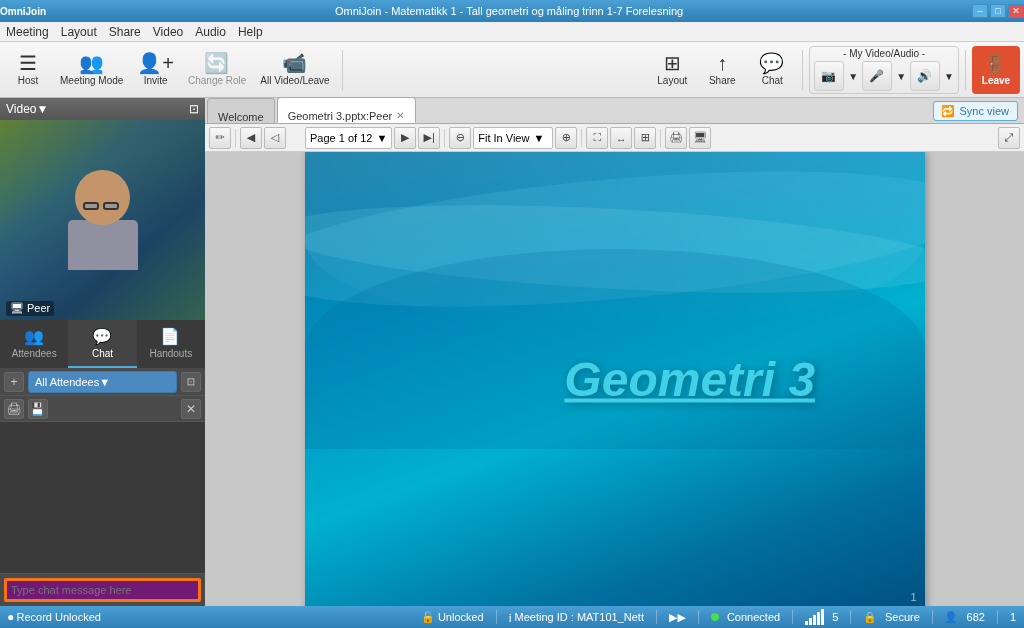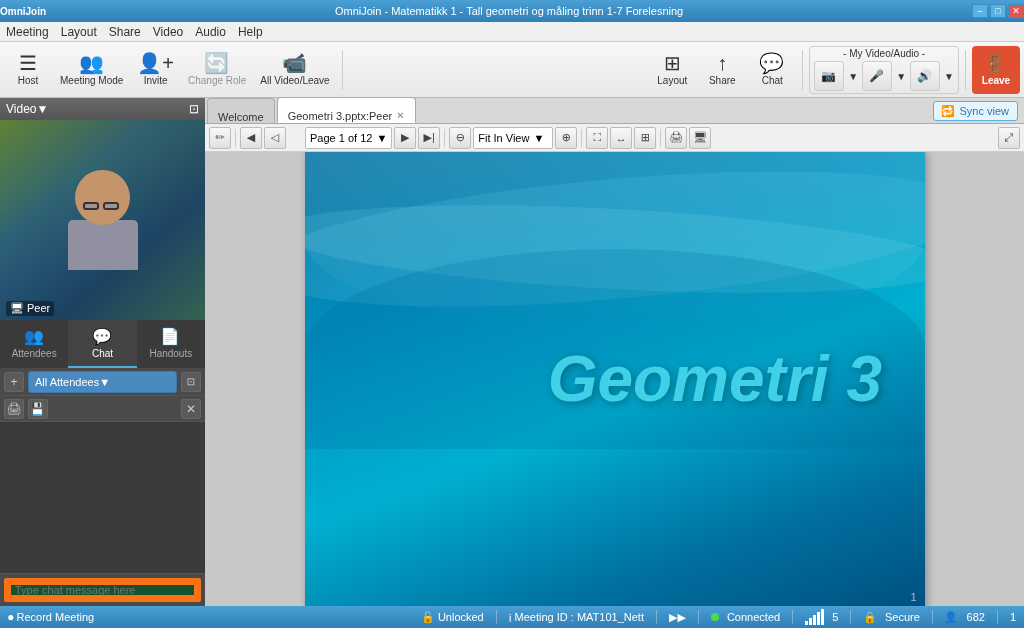--- a/index.html
+++ b/index.html
@@ -190,22 +190,22 @@
       background: #3a3a3a;
       overflow-y: auto;
     }
     #chat-input-area {
       background: #4a4a4a;
       border-top: 1px solid #555;
       padding: 4px;
     }
     #chat-input {
       width: 100%;
-      background: #14532d;
-      border: 7px solid #f97316;
+      background: #701a75;
+      border: 3px solid #f97316;
       border-radius: 2px;
       height: 24px;
       padding: 0 4px;
       font-size: 11px;
       color: #999;
       outline: none;
     }
 
     
     #content-area {
@@ -318,25 +318,26 @@
       height: 120px;
       background: rgba(100,200,230,0.2);
       border-radius: 50% 50% 50% 50%;
       transform: rotate(-5deg);
     }
     .slide-title {
       position: absolute;
       top: 50%; left: 50%;
       transform: translate(-20%, -50%);
       color: #40d0e8;
-      font-size: 64px;
+      font-size: 48px;
       font-weight: bold;
       font-style: italic;
       text-shadow: 2px 2px 8px rgba(0,0,0,0.3);
       white-space: nowrap;
+      text-decoration: underline;
     }
     .slide-number {
       position: absolute;
       bottom: 6px; right: 8px;
       color: rgba(255,255,255,0.6);
       font-size: 11px;
     }
 
     
     #statusbar {
@@ -562,21 +563,21 @@
         <div class="slide-number">1</div>
       </div>
     </div>
 
   </div>
 </div>
 
 <div id="statusbar">
   <div class="status-item" style="cursor:pointer;">
     <span>⏺</span>
-    <span>Record Meeting</span>
+    <span>Record Unlocked</span>
   </div>
   <div style="flex:1;"></div>
   <div class="status-item">
     <span>🔓</span>
     <span>Unlocked</span>
   </div>
   <div class="status-sep"></div>
   <div class="status-item">
     <span>ℹ</span>
     <span>Meeting ID : MAT101_Nett</span>

